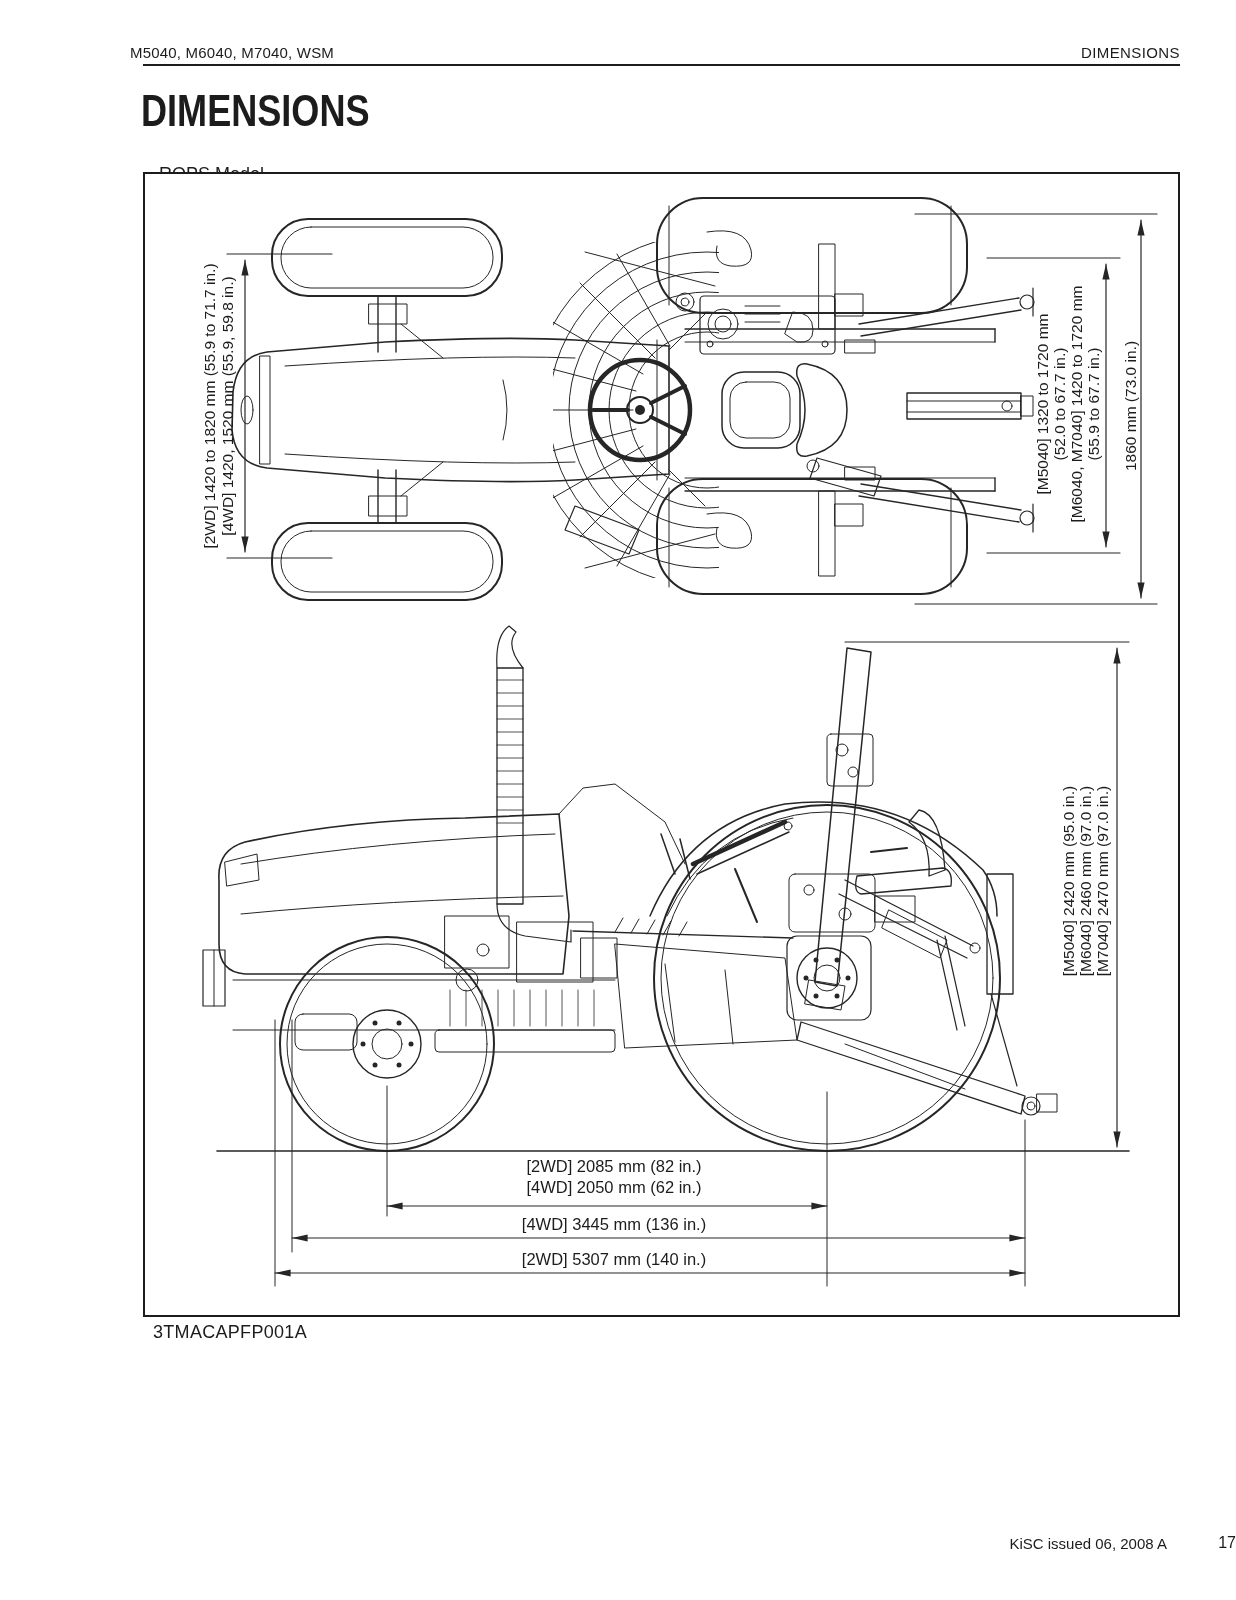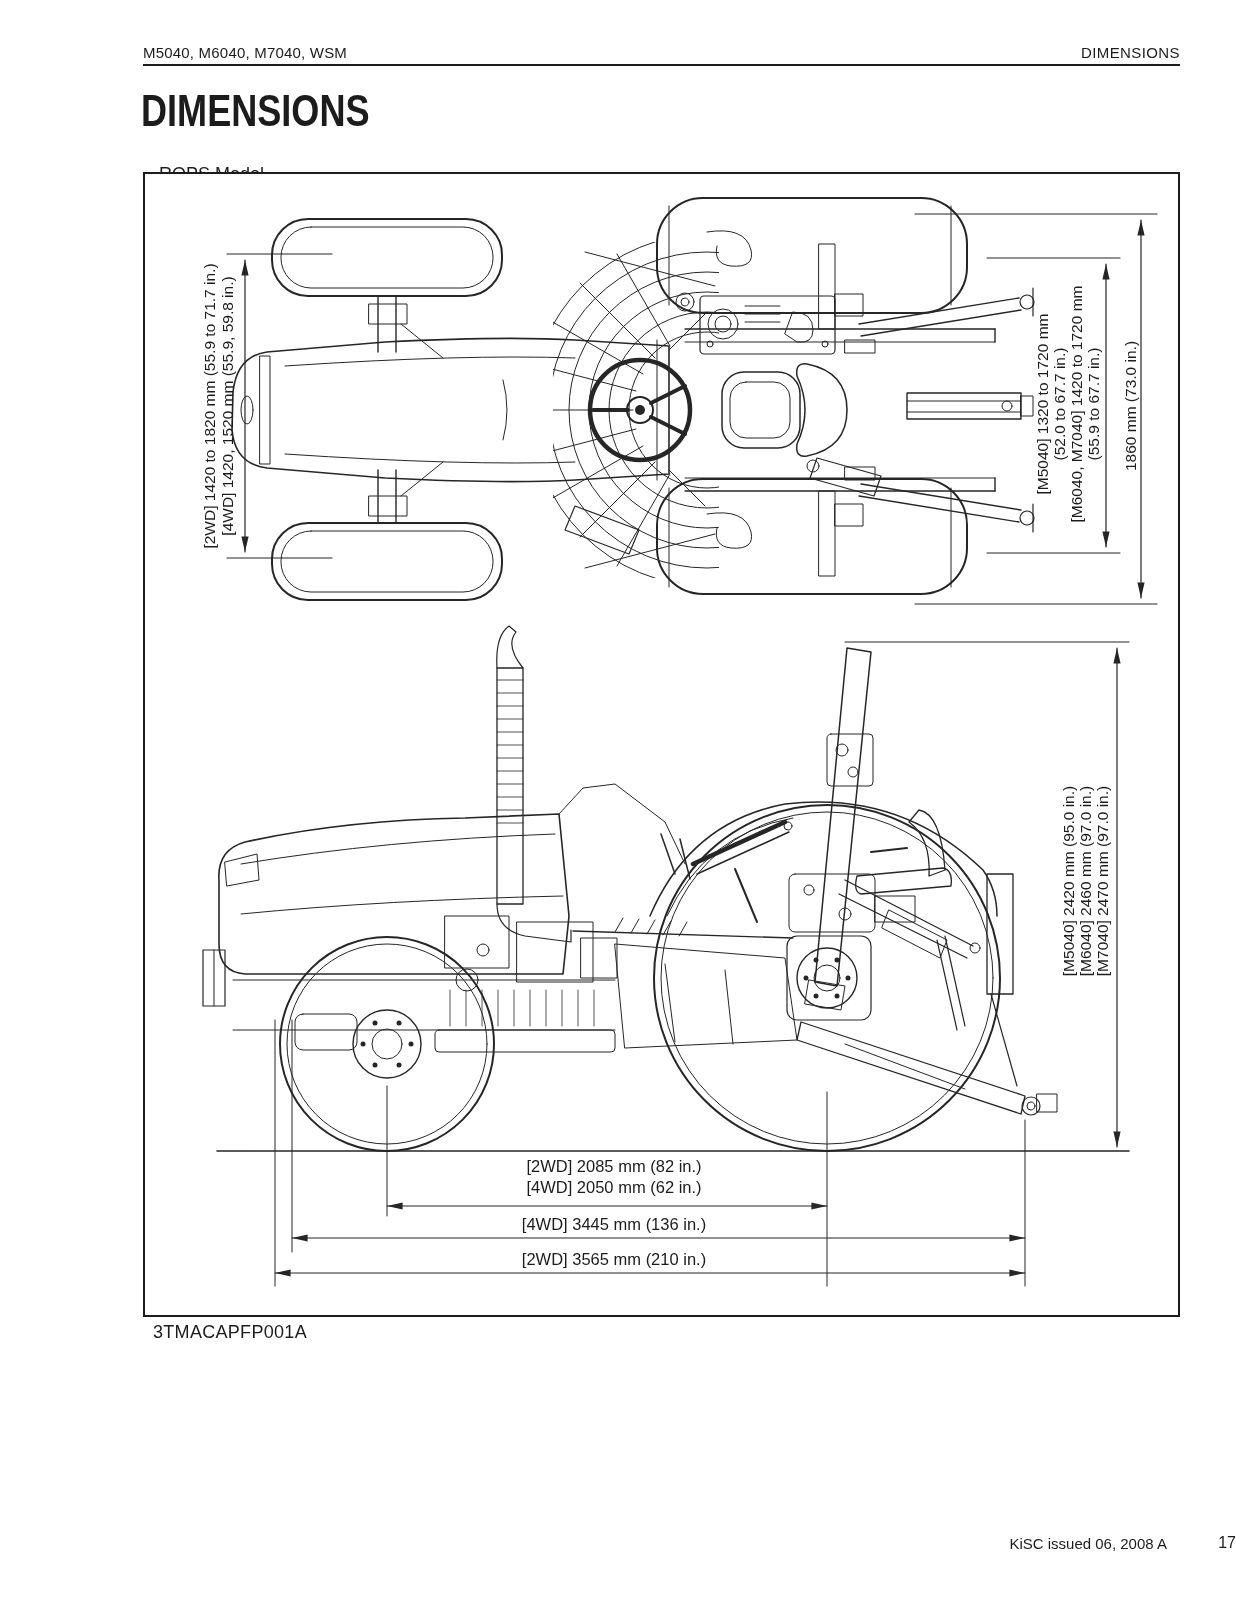--- a/index.html
+++ b/index.html
@@ -1,18 +1,18 @@
 <!DOCTYPE html>
 <html><head>
 <meta charset="utf-8">
 <style>
   html,body{margin:0;padding:0;background:#ffffff;}
   .page{position:relative;width:1236px;height:1600px;background:#ffffff;
         font-family:"Liberation Sans", sans-serif;color:#1c1c1c;overflow:hidden;}
-  .hdr-left{position:absolute;left:143px;top:44px;font-size:15px;letter-spacing:.2px;}
+  .hdr-left{position:absolute;left:130px;top:44px;font-size:15px;letter-spacing:.2px;}
   .hdr-right{position:absolute;right:56px;top:44px;font-size:15px;letter-spacing:.4px;}
   .hdr-rule{position:absolute;left:143px;right:56px;top:64px;height:2px;background:#1c1c1c;}
   .title{position:absolute;left:141px;top:86px;font-size:44px;font-weight:bold;
          transform:scaleX(.82);transform-origin:left top;letter-spacing:0px;margin:0;}
   .subtitle{position:absolute;left:143px;top:148px;font-size:18px;font-weight:normal;margin:16px;}
   .figure-box{position:absolute;left:143px;top:172px;width:1033px;height:1141px;
               border:2px solid #1c1c1c;background:#fff;}
   .figure-box svg{position:absolute;left:0;top:0;}
   .dim{position:absolute;font-size:16.5px;line-height:1.28;white-space:nowrap;color:#1c1c1c;}
   .dim.center{text-align:center;white-space:normal;}
@@ -326,20 +326,20 @@
       <div>[M5040] 2420 mm (95.0 in.)</div>
       <div>[M6040] 2460 mm (97.0 in.)</div>
       <div>[M7040] 2470 mm (97.0 in.)</div>
     </div>
 
     <div class="dim center" style="left:289px;top:982px;width:360px;">
       <div>[2WD] 2085 mm (82 in.)</div>
       <div>[4WD] 2050 mm (62 in.)</div>
     </div>
     <div class="dim center" style="left:289px;top:1040px;width:360px;">[4WD] 3445 mm (136 in.)</div>
-    <div class="dim center" style="left:289px;top:1075px;width:360px;">[2WD] 3565 mm (210 in.)</div>
+    <div class="dim center" style="left:289px;top:1075px;width:360px;">[2WD] 5307 mm (140 in.)</div>
 
     <span class="fig-code">3TMACAPFP001A</span>
   </div>
 
   <span class="ftr-page">17</span>
   <span class="ftr-issue">KiSC issued 06, 2008 A</span>
 </div>
 
 </body></html>

